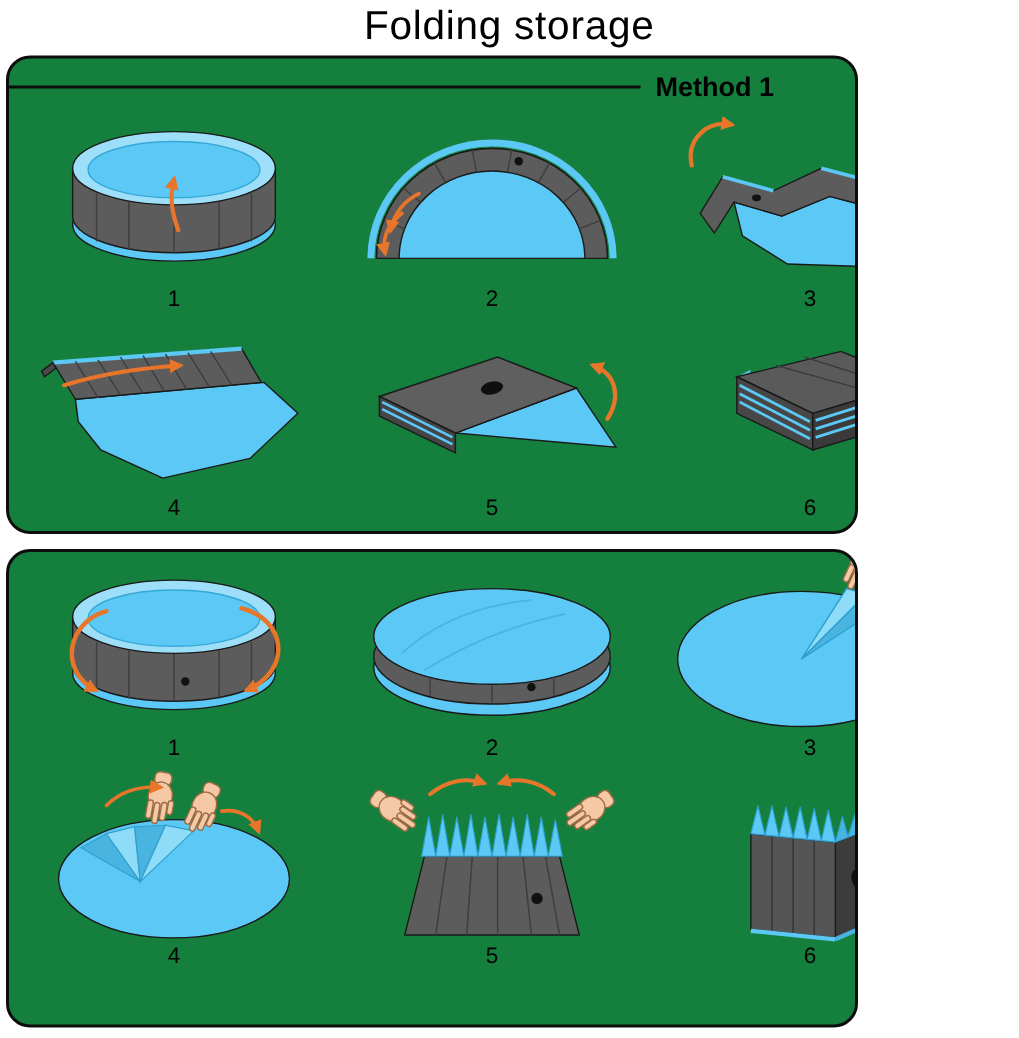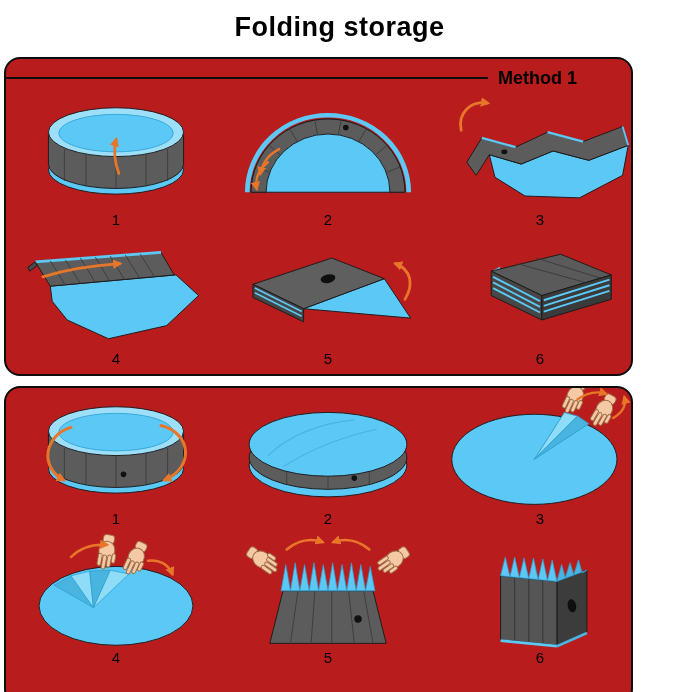--- a/index.html
+++ b/index.html
@@ -1,19 +1,19 @@
 <!DOCTYPE html>
 <html><head>
 <meta charset="utf-8">
 <style>
   *{box-sizing:border-box}
   html,body{margin:0;padding:0}
   body{width:679px;height:692px;background:#fff;font-family:"Liberation Sans",sans-serif;color:#000;overflow:hidden}
-  .title{margin:10px;padding:2px 0 4px;text-align:center;font-size:27px;font-weight:bold;letter-spacing:.5px}
-  .panel{width:629px;height:319px;margin:0 4px 10px;border:2.5px solid #0d0d0d;border-radius:16px;overflow:hidden;background:#b91c1c}
+  .title{margin:0;padding:2px 0 4px;text-align:center;font-size:27px;font-weight:normal;letter-spacing:.5px}
+  .panel{width:568px;height:319px;margin:0 4px 10px;border:2.5px solid #0d0d0d;border-radius:16px;overflow:hidden;background:#15803d}
   .method-row{display:flex;align-items:center;margin-top:8px;height:22px}
   .method-line{flex:1;border-top:2.5px solid #0d0d0d}
   .method-label{font-size:18px;font-weight:bold;padding:0 10px;white-space:nowrap}
   .method-gap{width:44px}
   .grid{display:grid;grid-template-columns:repeat(3,1fr);padding:0 4px}
   .step{display:flex;flex-direction:column;align-items:center;margin:0}
   .illus{width:212px;height:122px;display:block}
   .step-num{font-size:15px;line-height:16px;margin-top:1px}
 </style>
 </head>

